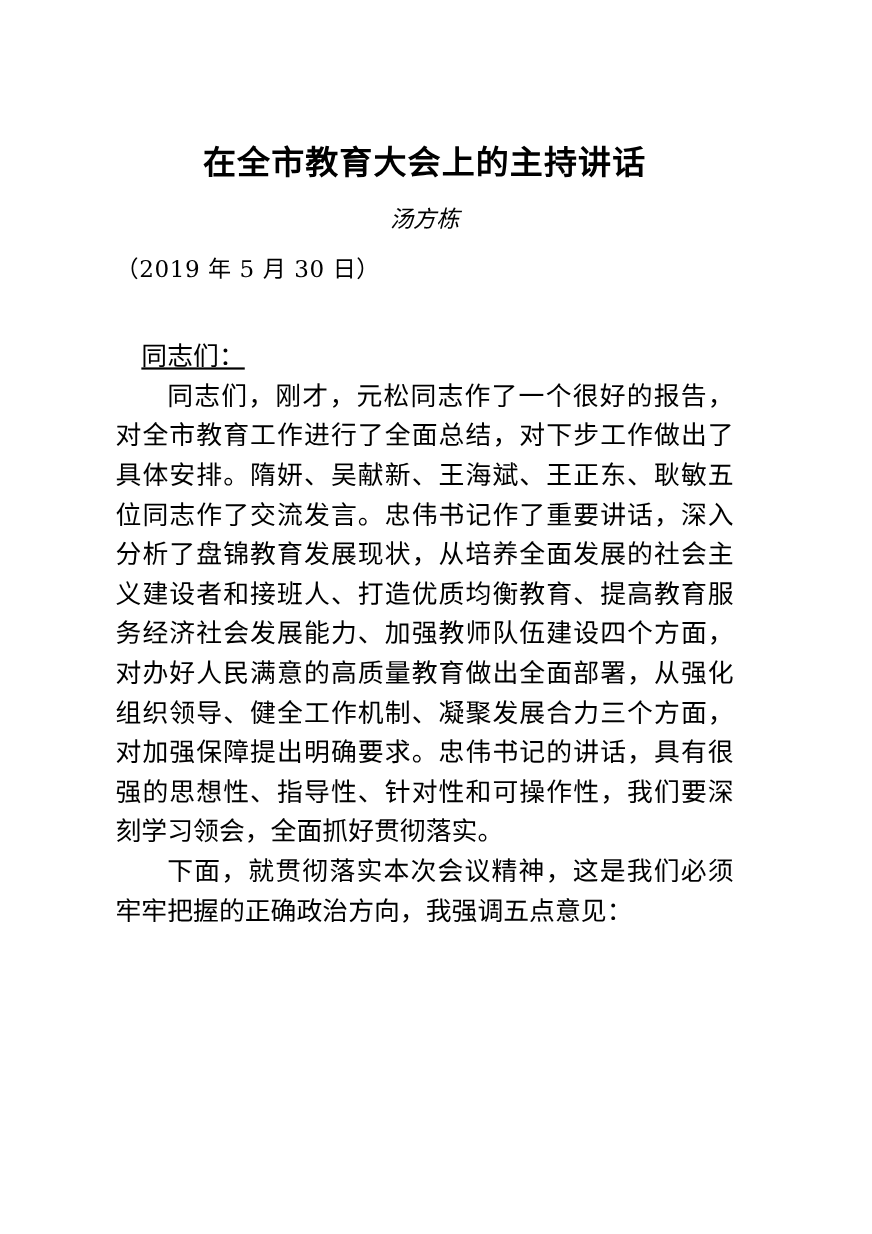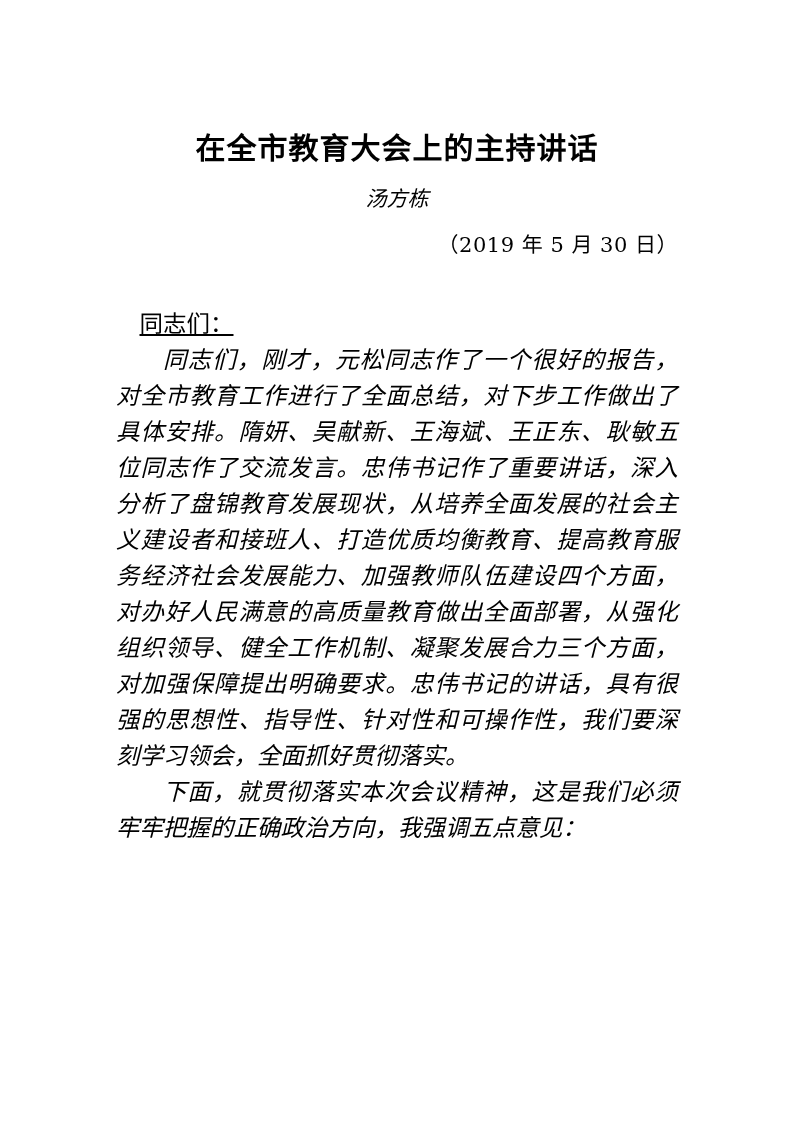--- a/index.html
+++ b/index.html
@@ -16,21 +16,21 @@
     position: relative;
     width: 793px;
     height: 1122px;
     background: #ffffff;
     margin: 0 auto;
     overflow: hidden;
     box-sizing: border-box;
   }
   .content {
     position: absolute;
-    left: 116px;
+    left: 105px;
     top: 0;
     width: 562px;
   }
 
   
   .doc-title {
     margin: 0;
     padding-top: 128px;
     font-size: 30px;
     line-height: 42px;
@@ -46,41 +46,41 @@
     line-height: 30px;
     text-align: center;
     font-family: "DejaVu Serif", "Liberation Serif", serif;
     font-style: italic;
   }
   .doc-date {
     margin: 0;
     padding-top: 16px;
     font-size: 21px;
     line-height: 30px;
-    text-align: right;
+    text-align: left;
     font-family: "DejaVu Serif", "Liberation Serif", serif;
     letter-spacing: 0.5px;
   }
 
   
   .body-block {
     padding-top: 46px;
   }
   p.para {
     margin: 0;
     font-size: 23.5px;
     line-height: 36px;
     text-align: justify;
     text-justify: inter-character;
     text-align-last: left;
     font-family: "DejaVu Serif", "Liberation Serif", serif;
     word-break: break-all;
   }
   p.indent-1 { text-indent: 23.5px; text-decoration: underline; }
-  p.indent-2 { text-indent: 47px; font-style: italic; }
+  p.indent-2 { text-indent: 47px; }
   .lead { font-weight: bold; font-family: "DejaVu Sans", "Liberation Sans", sans-serif; }
 </style>
 </head>
 <body>
 
 <div class="page">
   <div class="content">
 
     <h1 class="doc-title">在全市教育大会上的主持讲话</h1>
 

